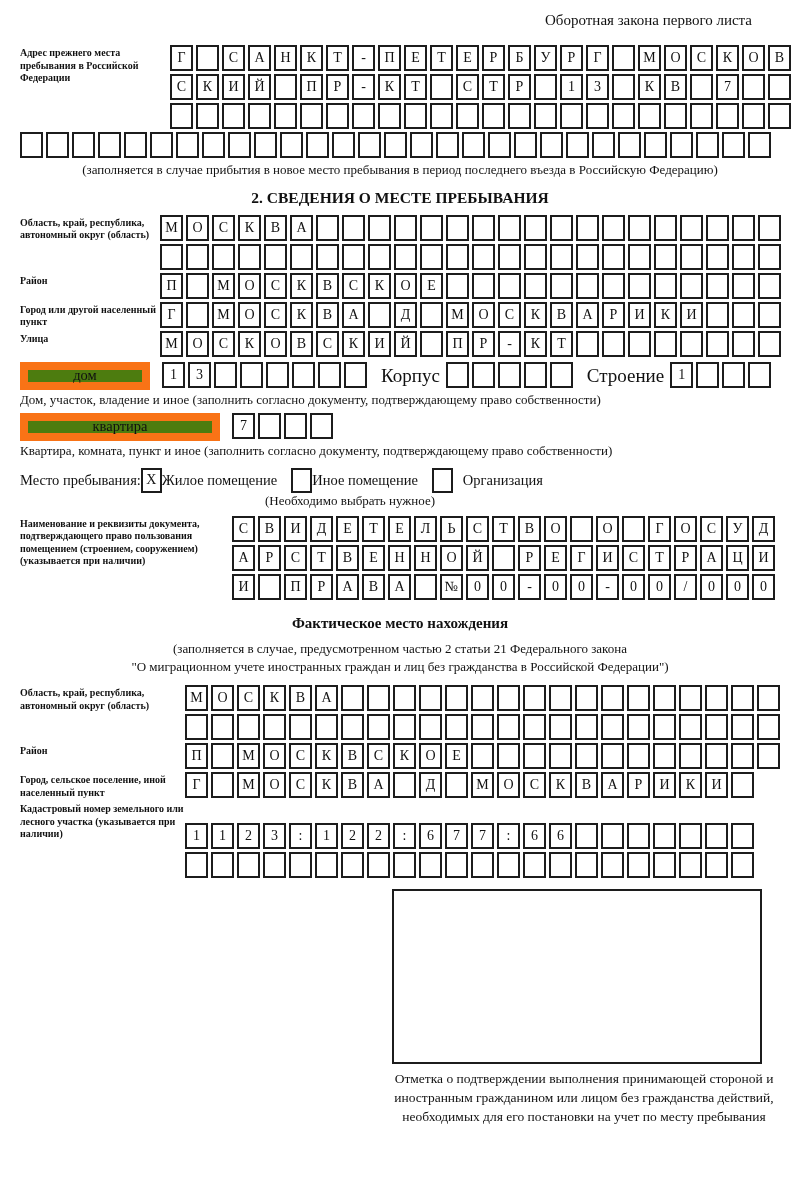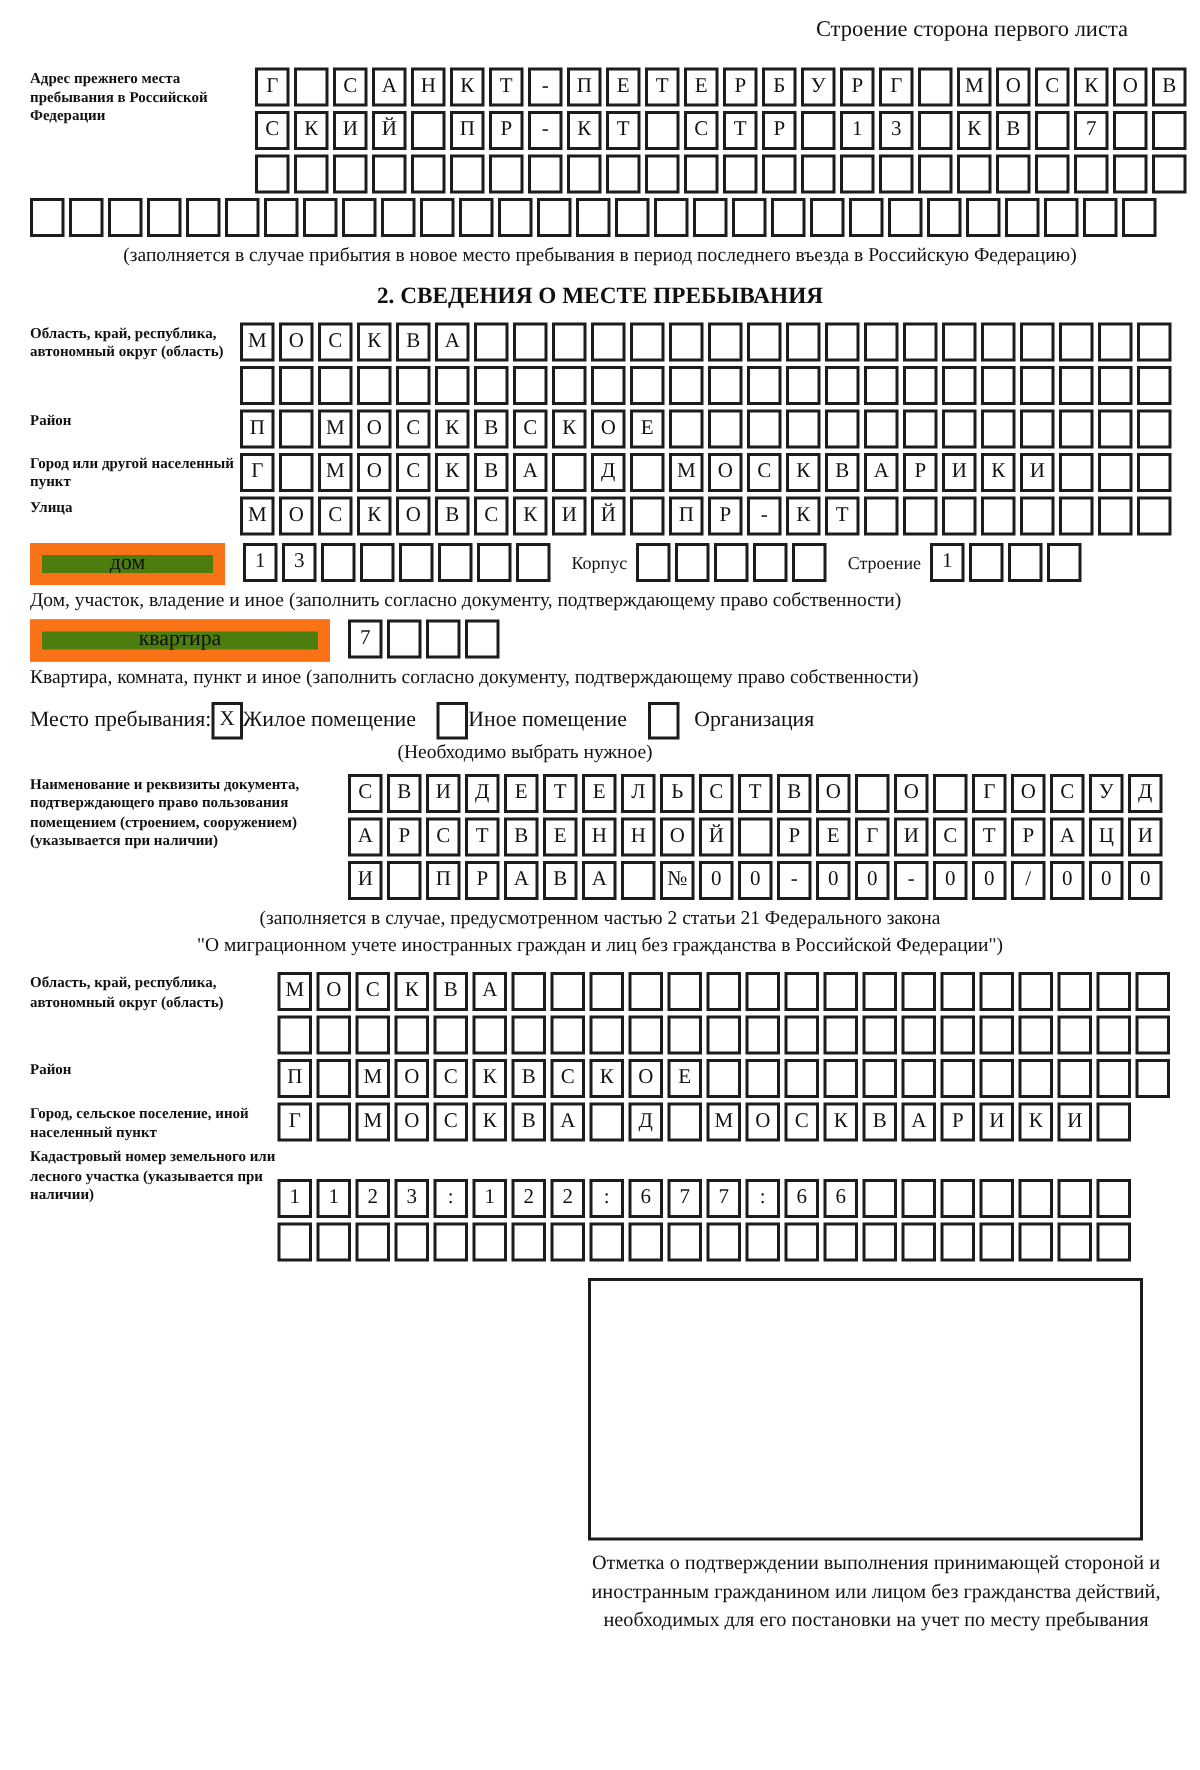--- a/index.html
+++ b/index.html
@@ -25,40 +25,40 @@
     font-size: 14px; background: #fff;
   }
 
   .caption { font-size: 13px; line-height: 1.3; }
   .center { text-align: center; }
 
   .sec-title { text-align: center; font-weight: bold; font-size: 15.5px; margin: 10px 0 8px 0; }
 
   .house-row { display: flex; align-items: center; margin: 4px 0 2px 0; }
   .wide-box { border: 8px solid #f97316; height: 28px; display: flex; align-items: center; justify-content: center; font-size: 14.5px; background: #4d7c0f; }
-  .inline-lbl { font-size: 12px; margin: 0 6px 0 14px; }
+  .inline-lbl { font-size: 19px; margin: 0 6px 0 14px; }
 
   .stay-row { display: flex; align-items: center; gap: 0; font-size: 14.5px; margin-top: 8px; }
   .checkbox { width: 21px; height: 25px; flex: 0 0 21px; border: 2px solid #1c1c1c; display: inline-flex; align-items: center; justify-content: center; font-size: 14px; }
   .opt-label { margin-right: 14px; }
 
   .sub-title { text-align: center; font-weight: bold; font-size: 15px; margin: 14px 0 8px 0; }
   .law-caption { text-align: center; font-size: 13px; line-height: 1.45; margin-bottom: 8px; }
 
   .stamp-box { width: 370px; height: 175px; border: 2px solid #1c1c1c; margin: 10px 0 6px 372px; background: #fff; }
   .stamp-caption { width: 424px; margin-left: 352px; text-align: center; font-size: 13.5px; line-height: 1.4; }
   .mb4 { margin-bottom: 4px; }
   .mb6 { margin-bottom: 6px; }
 </style>
 </head>
 <body>
 
 <div class="page">
 
-  <div class="hdr-note">Строение сторона первого листа</div>
+  <div class="hdr-note">Оборотная закона первого листа</div>
 
   <div class="block">
     <div class="frow">
       <div class="lbl w150">Адрес прежнего места пребывания в Российской Федерации</div>
       <div class="rowcol">
         <div class="cells">
             <span class="cell">Г</span>
             <span class="cell"></span>
             <span class="cell">С</span>
             <span class="cell">А</span>
@@ -441,20 +441,21 @@
           <span class="cell">0</span>
           <span class="cell">0</span>
           <span class="cell">/</span>
           <span class="cell">0</span>
           <span class="cell">0</span>
           <span class="cell">0</span>
         </div>
     </div>
   </div>
 
+  <div class="sub-title">Фактическое место нахождения</div>
   <div class="law-caption">
     <div>(заполняется в случае, предусмотренном частью 2 статьи 21 Федерального закона</div>
     <div>"О миграционном учете иностранных граждан и лиц без гражданства в Российской Федерации")</div>
   </div>
 
   <div class="frow">
     <div class="lbl w165">Область, край, республика, автономный округ (область)</div>
     <div class="rowcol">
       <div class="cells">
           <span class="cell">М</span>

